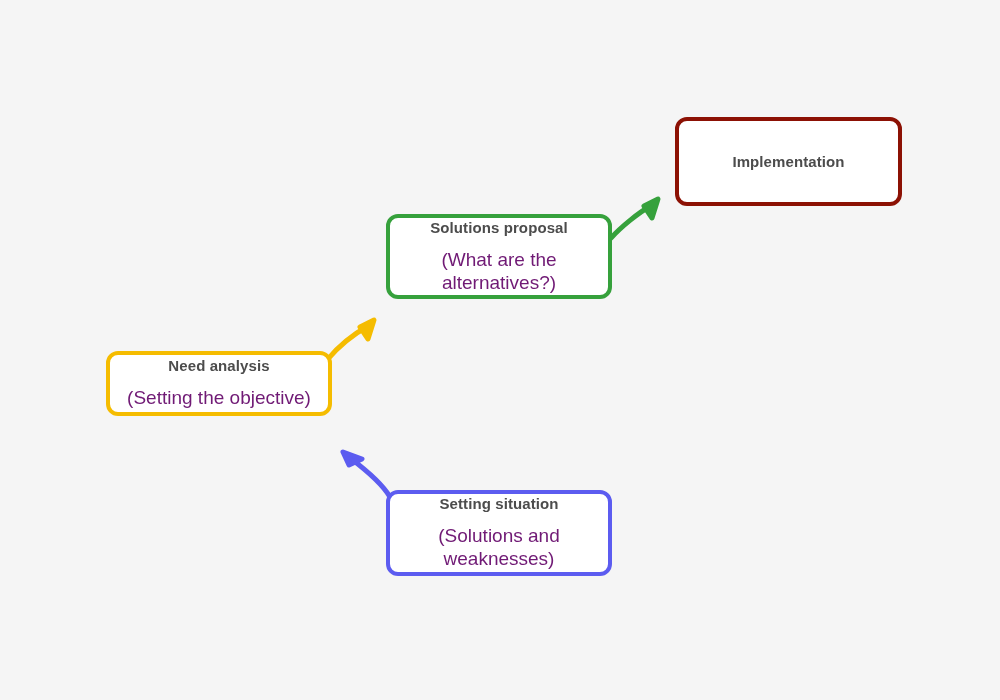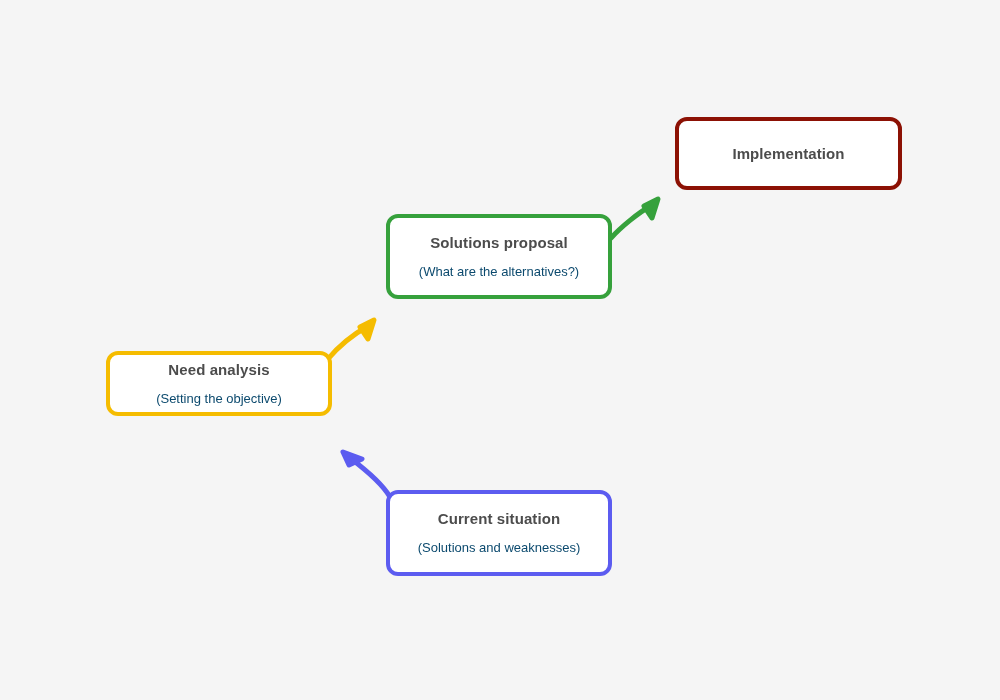--- a/index.html
+++ b/index.html
@@ -41,23 +41,23 @@
     text-align: center;
   }
   .node-title {
     font-size: 15px;
     font-weight: bold;
     color: #4c4c4c;
     line-height: 1.2;
     letter-spacing: 0.1px;
   }
   .node-subtitle {
-    font-size: 13px;
+    font-size: 19px;
     font-weight: normal;
-    color: #0c4a6e;
+    color: #701a75;
     line-height: 1.2;
     margin-top: 12px;
   }
   .node-title.only {
     margin: 0;
   }
 </style>
 </head>
 <body style="background: rgb(245, 245, 245);">
 
@@ -74,32 +74,32 @@
       <path d="M 328,359 C 338,347 354,334 368,326" fill="none" stroke="#f5bc00" stroke-width="5" stroke-linecap="round" stroke-linejoin="round"></path>
       <path d="M 374,320 L 368,339 L 360,327 Z" fill="#f5bc00" stroke="#f5bc00" stroke-width="5" stroke-linejoin="round" stroke-linecap="round"></path>
     </g>
 
     <g>
       <path d="M 611,238 C 621,227 638,213 652,205" fill="none" stroke="#36a13c" stroke-width="5" stroke-linecap="round" stroke-linejoin="round"></path>
       <path d="M 658,199 L 652,218 L 644,206 Z" fill="#36a13c" stroke="#36a13c" stroke-width="5" stroke-linejoin="round" stroke-linecap="round"></path>
     </g>
   </svg>
 
-  <div class="node" id="node-implementation" style="left: 675px; top: 117px; width: 227px; height: 73px; border-color: rgb(140, 17, 4);">
+  <div class="node" id="node-implementation" style="left: 675px; top: 117px; width: 227px; height: 89px; border-color: rgb(140, 17, 4);">
     <div class="node-title only">Implementation</div>
   </div>
 
   <div class="node" id="node-solutions-proposal" style="left: 386px; top: 214px; width: 226px; height: 85px; border-color: rgb(54, 161, 60);">
     <div class="node-title">Solutions proposal</div>
     <div class="node-subtitle">(What are the alternatives?)</div>
   </div>
 
   <div class="node" id="node-need-analysis" style="left: 106px; top: 351px; width: 226px; height: 65px; border-color: rgb(245, 188, 0);">
     <div class="node-title">Need analysis</div>
     <div class="node-subtitle">(Setting the objective)</div>
   </div>
 
   <div class="node" id="node-current-situation" style="left: 386px; top: 490px; width: 226px; height: 86px; border-color: rgb(92, 92, 240);">
-    <div class="node-title">Current situation</div>
+    <div class="node-title">Setting situation</div>
     <div class="node-subtitle">(Solutions and weaknesses)</div>
   </div>
 
 </div>
 
 </body></html>

